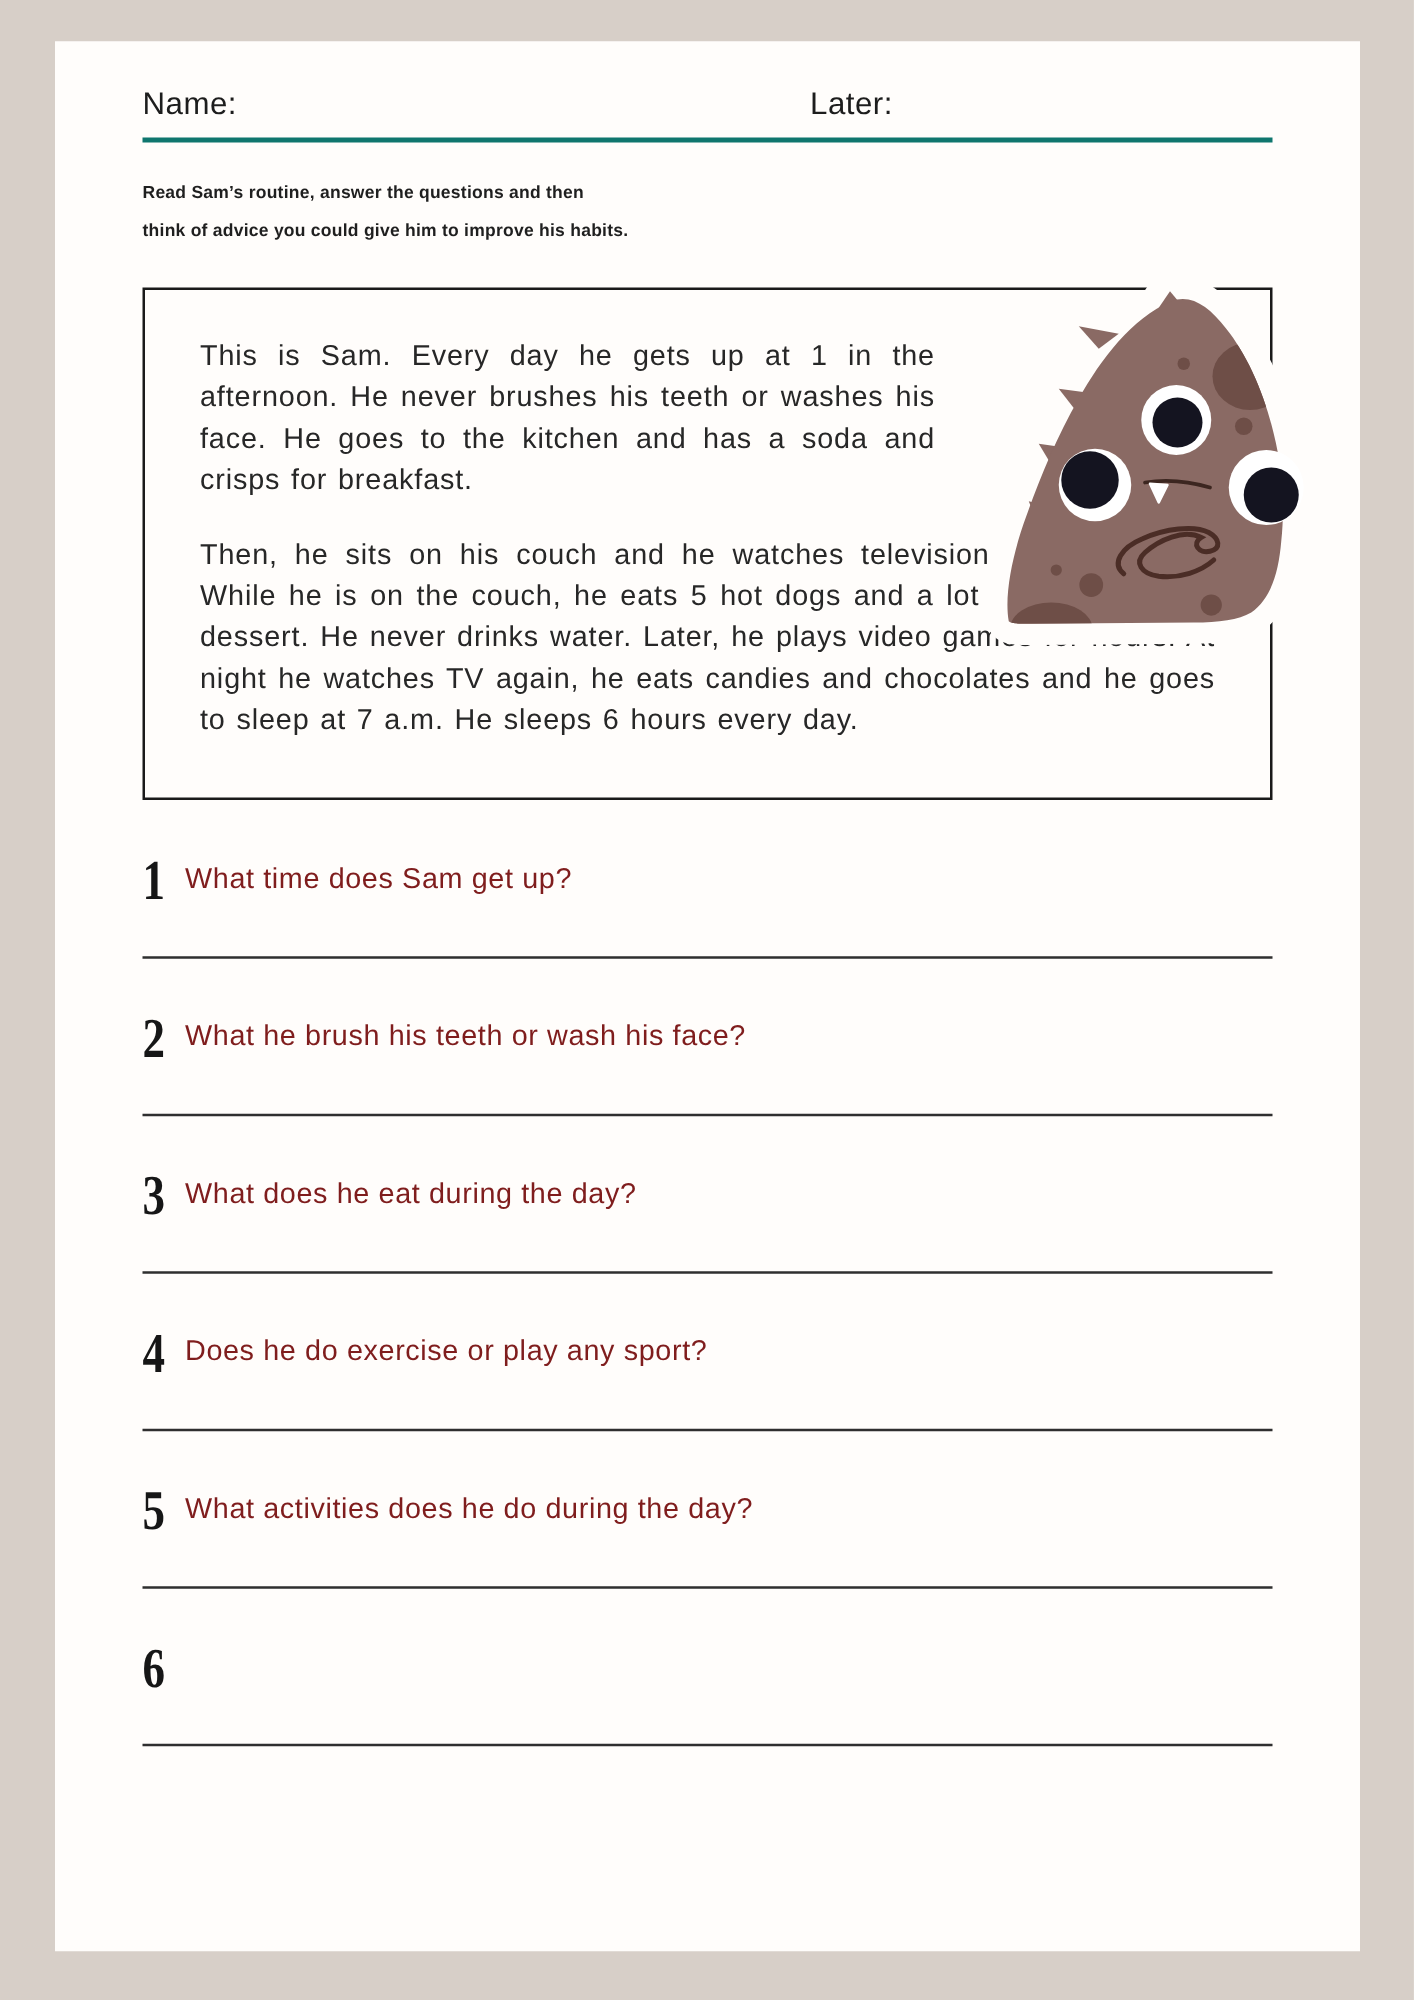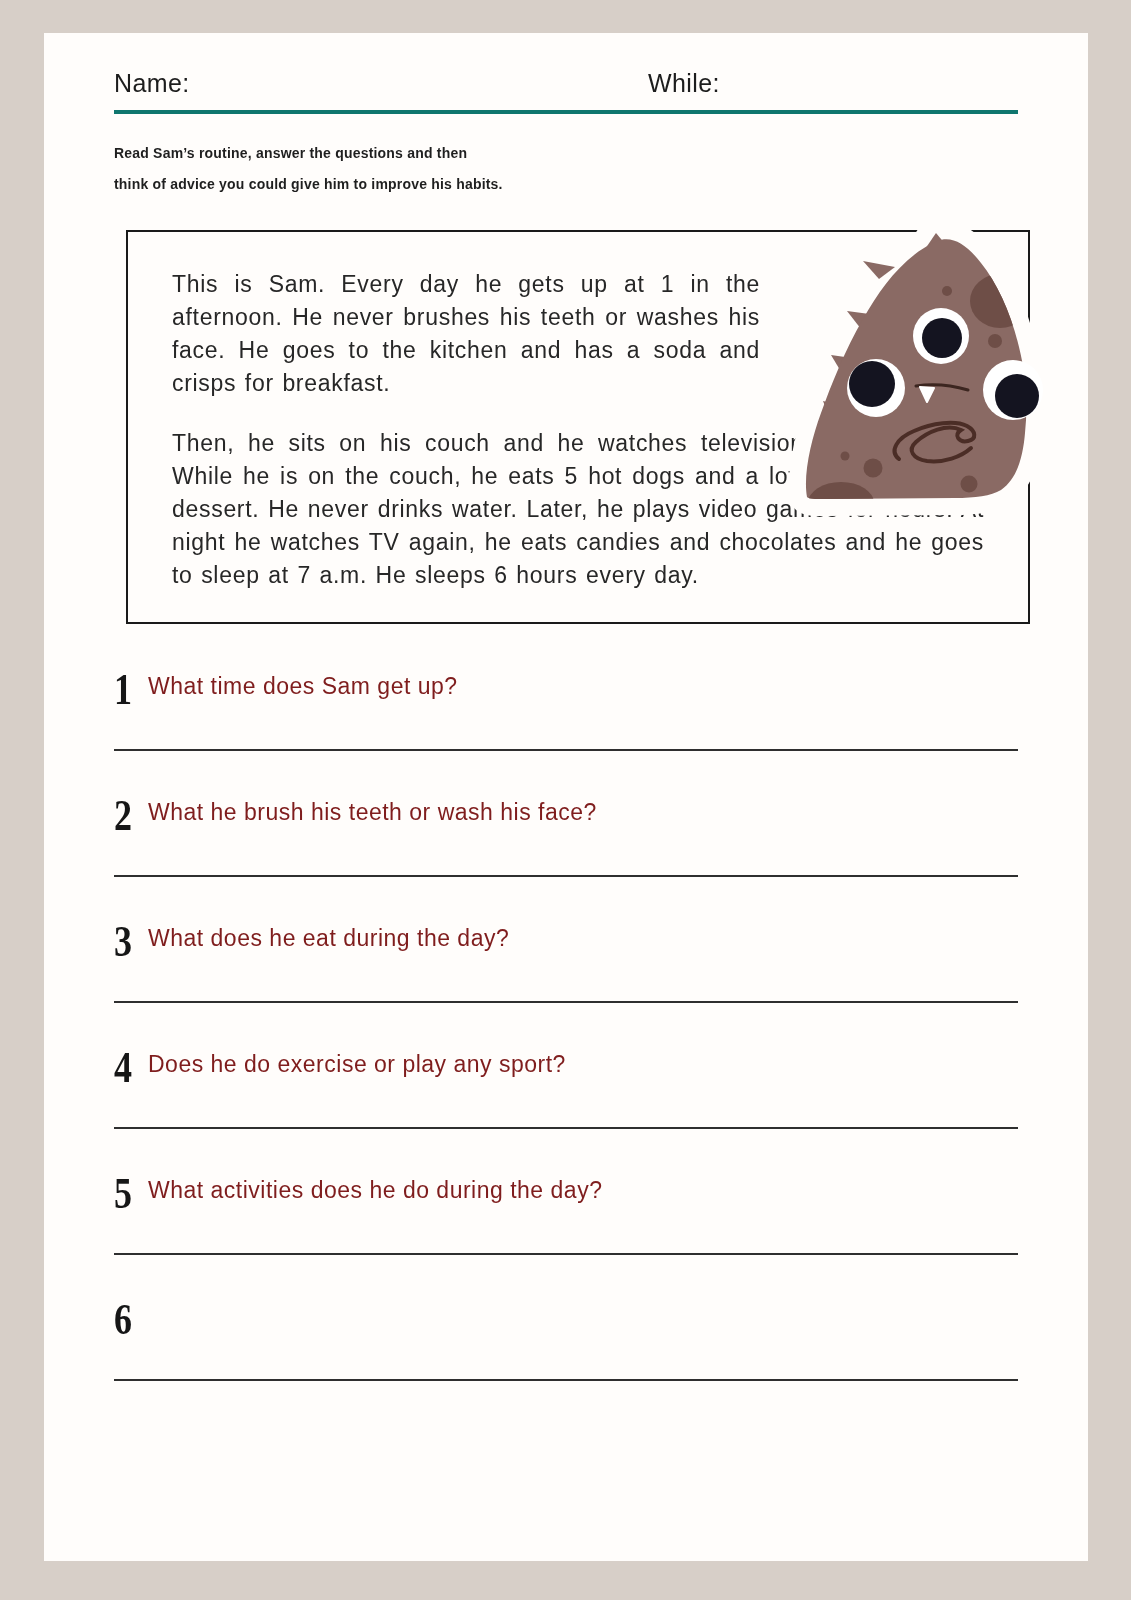--- a/index.html
+++ b/index.html
@@ -56,25 +56,24 @@
     line-height:31px;
     letter-spacing:0.2px;
   }
   
   .passage-box{
     margin-top:30px;
     width:904px;
     box-sizing:border-box;
     min-height:393px;
     border:2.5px solid #1a1a1a;
-    padding:36px 44px 30px 44px;
+    padding:36px 44px 46px 44px;
     position:relative;
     z-index:1;
     background:transparent;
-    margin-left:12px;
   }
   .passage-box p{
     margin:0;
     font-size:23px;
     line-height:33px;
     color:#272727;
     text-align:justify;
     letter-spacing:0.7px;
     word-spacing:1.5px;
   }
@@ -117,21 +116,21 @@
   }
 </style>
 </head>
 <body>
 
 <div class="frame">
   <div class="page">
 
     <div class="hdr">
       <span class="lbl">Name:</span>
-      <span class="lbl date">While:</span>
+      <span class="lbl date">Later:</span>
     </div>
 
 
     <div class="instructions">
       <div>Read Sam’s routine, answer the questions and then</div>
       <div>think of advice you could give him to improve his habits.</div>
     </div>
 
     <div class="passage-box">
       <p class="p1">This is Sam. Every day he gets up at 1 in the afternoon. He never brushes his teeth or washes his face. He goes to the kitchen and has a soda and crisps for breakfast.</p>

